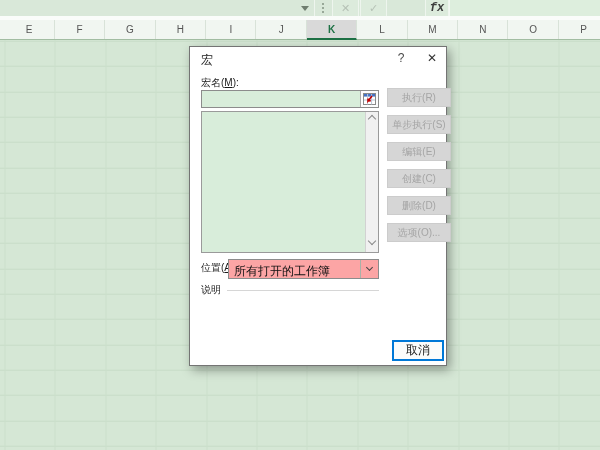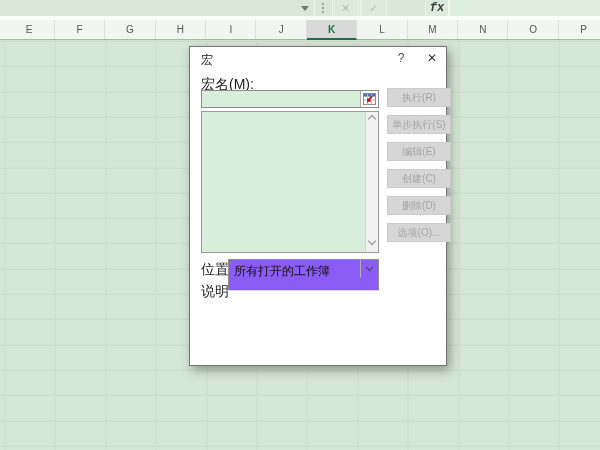--- a/index.html
+++ b/index.html
@@ -25,34 +25,34 @@
 
   
   .hlines{position:absolute;left:0;top:40px;width:600px;height:410px;background-image:repeating-linear-gradient(to bottom,#c7dcc7 0 1px,transparent 1px 25.3px);background-position-y:0.7px;}
   .vlines{position:absolute;left:0;top:40px;width:600px;height:410px;background-image:repeating-linear-gradient(to right,#cadfca 0 1px,transparent 1px 50.4px);background-position-x:4.5px;}
 
   
   .dialog{position:absolute;left:189px;top:46px;width:258px;height:320px;background:#ffffff;border:1px solid #747474;box-shadow:3px 4px 10px rgba(0,0,0,.35);z-index:5;}
   .dlg-title{position:absolute;left:11px;top:5px;font-size:12px;color:#1a1a1a;}
   .dlg-help{position:absolute;left:201px;top:0;width:20px;height:22px;display:flex;align-items:center;justify-content:center;font-size:12px;color:#4a4a4a;cursor:default;}
   .dlg-close{position:absolute;left:231px;top:0;width:22px;height:22px;display:flex;align-items:center;justify-content:center;font-size:12px;color:#333;cursor:default;}
-  .dlg-label{position:absolute;font-size:14px;color:#1a1a1a;white-space:nowrap;}
+  .dlg-label{position:absolute;font-size:10px;color:#1a1a1a;white-space:nowrap;}
   .dlg-label .key{text-decoration:underline;}
   .macro-input{position:absolute;left:11px;top:43px;width:178px;height:18px;background:#d8edda;border:1px solid #8c8c8c;}
   .range-btn{position:absolute;right:0px;top:0px;width:18px;height:16px;background:#fdfdfd;border-left:1px solid #ababab;display:flex;align-items:center;justify-content:center;}
   .macro-list{position:absolute;left:11px;top:64px;width:178px;height:142px;background:#d8edda;border:1px solid #9a9a9a;}
   .scrollbar{position:absolute;right:0;top:0;width:13px;height:140px;background:#f1f1f1;border-left:1px solid #d2d2d2;}
   .chev{display:block;width:6px;height:6px;border-left:1.5px solid #8a8a8a;border-bottom:1.5px solid #8a8a8a;}
   .chev.up{transform:rotate(135deg);margin:4px auto 0;}
   .chev.down{transform:rotate(-45deg);margin:0 auto 4px;}
   .scroll-up{position:absolute;top:0;left:0;width:12px;height:14px;}
   .scroll-down{position:absolute;bottom:0;left:0;width:12px;height:14px;}
   .actions{position:absolute;left:197px;top:41px;width:56px;display:flex;flex-direction:column;gap:8px;}
   .act-btn{width:64px;height:19px;background:#d6d6d6;border:1px solid #cccccc;color:#a5a5a5;font-size:10px;display:flex;align-items:center;justify-content:center;white-space:nowrap;overflow:hidden;}
-  .combo{position:absolute;left:38px;top:212px;width:151px;height:32px;background:#8b5cf6;border:1px solid #8c8c8c;}
+  .combo{position:absolute;left:38px;top:212px;width:151px;height:20px;background:#fca5a5;border:1px solid #8c8c8c;}
   .combo-text{position:absolute;left:5px;top:3px;font-size:12px;color:#111;white-space:nowrap;}
   .combo-btn{position:absolute;right:0;top:0;width:18px;height:18px;border-left:1px solid #a8b2a8;display:flex;align-items:center;justify-content:center;}
   .combo-btn .chev{border-color:#444;width:5px;height:5px;transform:rotate(-45deg);margin-top:-3px;}
   .desc-line{position:absolute;left:37px;top:243px;width:152px;height:0;border-top:1px solid #d6d6d6;}
   .cancel-btn{position:absolute;left:202px;top:293px;width:52px;height:21px;background:#fbfcfb;border:2px solid #0078d7;color:#1a1a1a;font-size:12px;display:flex;align-items:center;justify-content:center;}
 </style>
 </head>
 <body>
 
 <div id="screen">
@@ -133,15 +133,16 @@
     <div class="combo">
       <div class="combo-text">所有打开的工作簿</div>
       <div class="combo-btn">
           <span class="chev"></span>
         </div>
     </div>
 
     <div class="dlg-label" style="left:11px;top:236px">说明</div>
     <div class="desc-line"></div>
 
+    <div class="cancel-btn">取消</div>
   </div>
 
 </div>
 
 </body></html>

